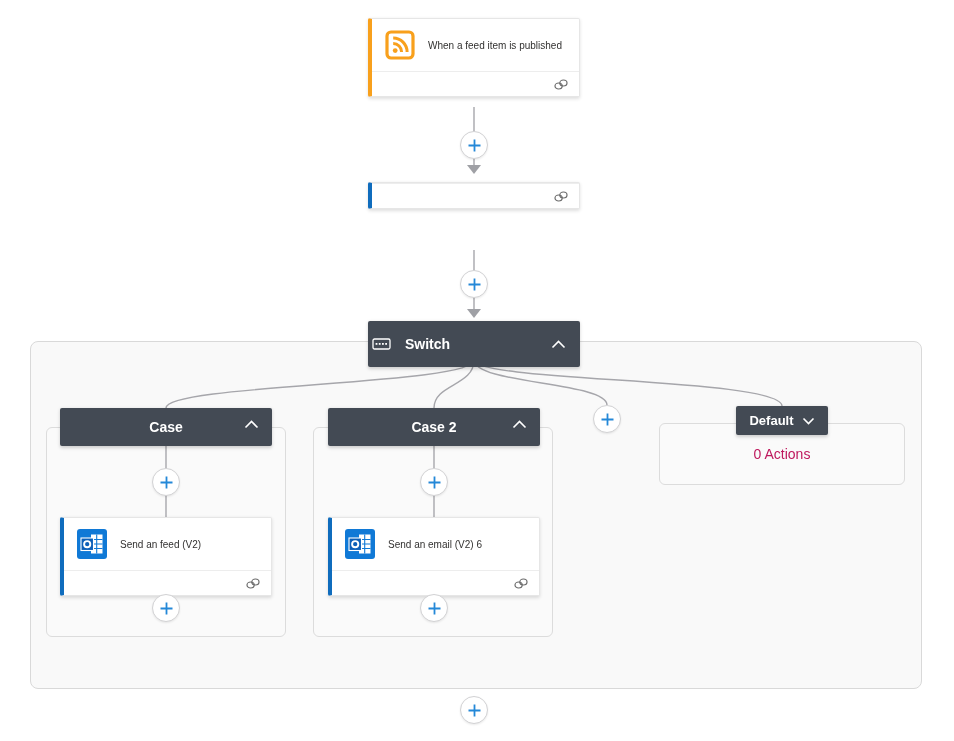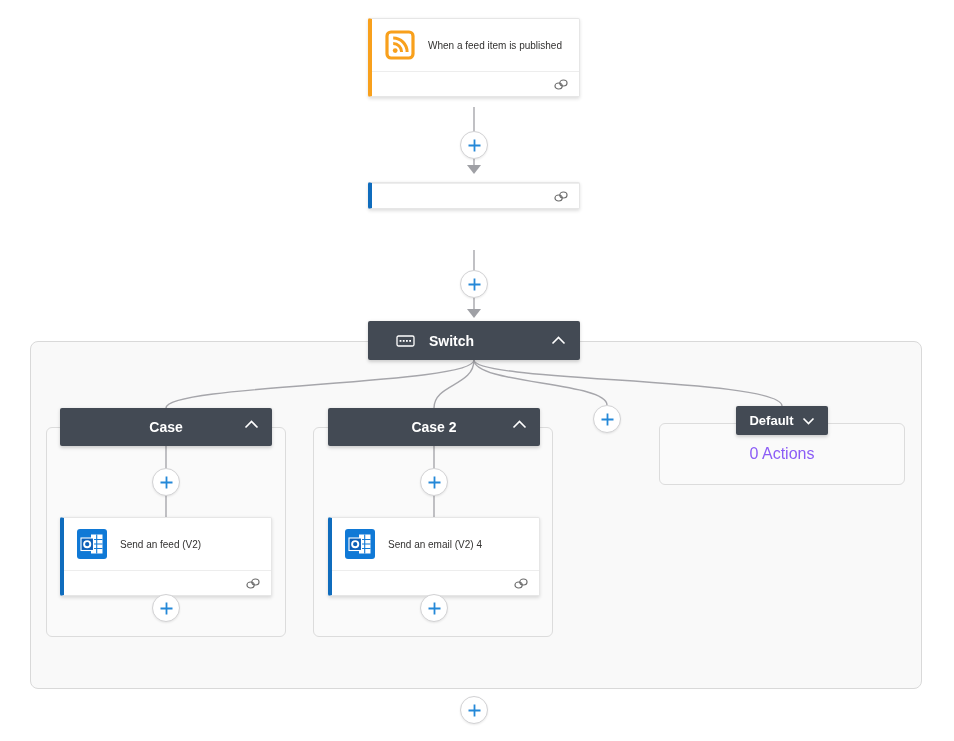--- a/index.html
+++ b/index.html
@@ -25,38 +25,38 @@
   .card-title { font-size:10px; color:#323130; line-height:19px; }
   .card-footer { height:25px; border-top:1px solid #ededed; display:flex;
     align-items:center; justify-content:flex-end; padding-right:10px; }
   .conn-icon { display:flex; }
 
   
   .scope-header { position:absolute; background:#434a54; border-radius:2px;
     box-shadow:0 1.6px 3.6px rgba(0,0,0,.18); color:#ffffff; display:flex;
     align-items:center; z-index:3; cursor:pointer; }
   .scope-header .hdr-label { font-size:14px; font-weight:bold; }
-  #switch-header { left:368px; top:321px; width:212px; height:39px; padding:0 14px 0 28px; }
+  #switch-header { left:368px; top:321px; width:212px; height:46px; padding:0 14px 0 4px; }
   #switch-header .hdr-label { margin-left:14px; }
   #switch-header .spacer { flex:1; }
   .case-header { width:212px; height:38px; justify-content:center; }
   .case-header .chev { position:absolute; right:13px; top:12px; }
   #default-header { left:736px; top:406px; width:92px; height:29px;
     justify-content:center; gap:8px; }
   #default-header .hdr-label { font-size:13px; }
 
   
   .plus-btn { position:absolute; width:28px; height:28px; border-radius:50%;
     background:#ffffff; border:1px solid #d2d2d4; box-shadow:0 1px 2px rgba(0,0,0,.08);
     display:flex; align-items:center; justify-content:center; z-index:4; cursor:pointer; }
 
   
   #default-panel { left:659px; top:423px; width:246px; height:62px; display:flex;
     align-items:center; justify-content:center; z-index:2; }
-  #default-panel .zero-actions { font-size:16px; color:#8b5cf6; }
+  #default-panel .zero-actions { font-size:14px; color:#be185d; }
 
   .icon30 { width:30px; height:30px; flex:none; }
 </style>
 </head>
 <body>
 
 <div id="canvas">
 
   <div class="scope-box" style="left:30px; top:341px; width:892px; height:348px;"></div>
 
@@ -167,21 +167,21 @@
 
   <div class="card accent-blue" style="left:328px; top:517px;">
     <div class="card-main">
       <svg class="icon30" viewBox="0 0 30 30">
         <rect width="30" height="30" rx="3" fill="#1079d6"></rect>
         <rect x="14" y="5.5" width="11.5" height="19" fill="#ffffff"></rect>
         <path d="M19.7 5.5 V24.5 M14 10.5 H25.5 M14 15 H25.5 M14 19.5 H25.5" stroke="#1079d6" stroke-width="1.1"></path>
         <rect x="4" y="9" width="12.5" height="12.5" fill="#0c5fb8" stroke="#ffffff" stroke-width="1.1"></rect>
         <circle cx="10.2" cy="15.2" r="3.1" fill="none" stroke="#ffffff" stroke-width="1.9"></circle>
       </svg>
-      <span class="card-title">Send an email (V2) 4</span>
+      <span class="card-title">Send an email (V2) 6</span>
     </div>
     <div class="card-footer">
       <svg class="conn-icon" width="16" height="13" viewBox="0 0 16 13">
         <ellipse cx="5.6" cy="8" rx="3.6" ry="3" fill="none" stroke="#6b6b6b" stroke-width="1.2"></ellipse>
         <ellipse cx="10.4" cy="5" rx="3.6" ry="3" fill="none" stroke="#6b6b6b" stroke-width="1.2"></ellipse>
       </svg>
     </div>
   </div>
 
   <button class="plus-btn" style="left:460px; top:131px;">

